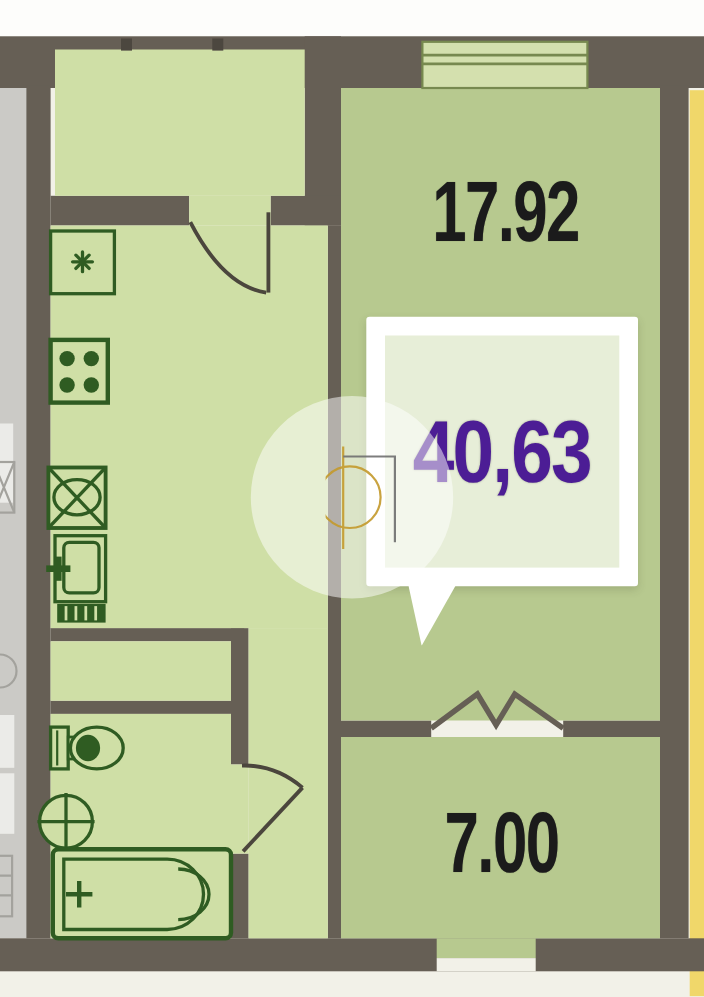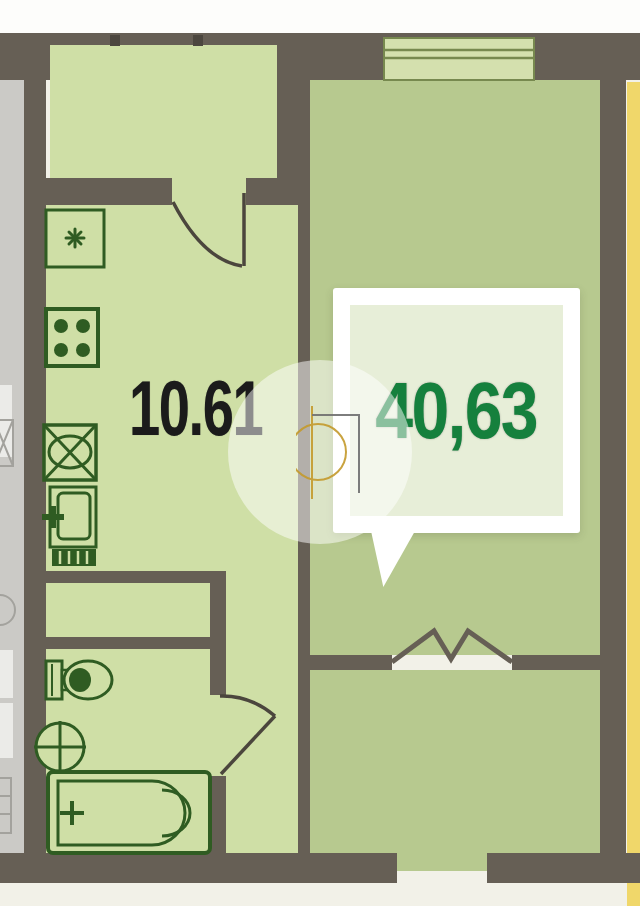--- a/index.html
+++ b/index.html
@@ -7,21 +7,21 @@
          font-family:"Liberation Sans","DejaVu Sans",sans-serif;}
   .stage svg{position:absolute;left:0;top:0;}
   .area-label{position:absolute;width:240px;margin-left:-120px;text-align:center;
               font-weight:700;font-size:78px;line-height:78px;letter-spacing:-2px;
               color:#1b1b1b;text-shadow:0 0 1px rgba(20,20,20,.4);}
   .area-label>span{display:inline-block;transform:scaleX(.72);}
   .callout{position:absolute;left:333px;top:288px;width:247px;height:245px;
            background:#ffffff;border-radius:3px;box-shadow:0 3px 8px rgba(60,60,40,.18);}
   .callout-inner{position:absolute;left:17px;top:17px;right:17px;bottom:17px;
            background:#e7eed8;display:flex;align-items:center;justify-content:center;
-           font-weight:700;font-size:80px;letter-spacing:-2px;color:#15803d;
+           font-weight:700;font-size:80px;letter-spacing:-2px;color:#4c1d95;
            text-shadow:0 0 2px rgba(62,62,62,.45);}
   .callout-inner>span{display:inline-block;transform:scaleX(.85);}
   .callout-tail{position:absolute;left:38px;top:243px;width:44px;height:56px;
            background:#ffffff;clip-path:polygon(0 0,100% 0,28% 100%);}
   .watermark{position:absolute;left:228px;top:360px;width:184px;height:184px;
            border-radius:50%;background:rgba(255,255,255,.5);pointer-events:none;}
   .watermark svg{position:absolute;left:68px;top:40px;opacity:.9;}
 </style>
 </head>
 <body>
@@ -163,22 +163,24 @@
     <polyline points="392,662 434,631 451,659 468,631 512,662" fill="none" stroke="#665f55" stroke-width="5"></polyline>
   </svg>
 
   <div class="callout">
     <div class="callout-tail"></div>
     <div class="callout-inner">
       <span>40,63</span>
     </div>
   </div>
 
-  <div class="area-label" style="left:196px;top:369px">
-    <span>10.61</span></div>
+  <div class="area-label" style="left:460px;top:153px">
+    <span>17.92</span></div>
+  <div class="area-label" style="left:456px;top:727px">
+    <span>7.00</span></div>
 
   <div class="watermark">
     <svg width="72" height="104" viewBox="0 0 72 104">
       <circle cx="22" cy="52" r="28" fill="none" stroke="#c49a2c" stroke-width="2"></circle>
       <line x1="16" y1="6" x2="16" y2="99" stroke="#c49a2c" stroke-width="2"></line>
       <path d="M 16 15 H 63 V 93" fill="none" stroke="#6f6f6f" stroke-width="2"></path>
     </svg>
   </div>
 
 </div>

